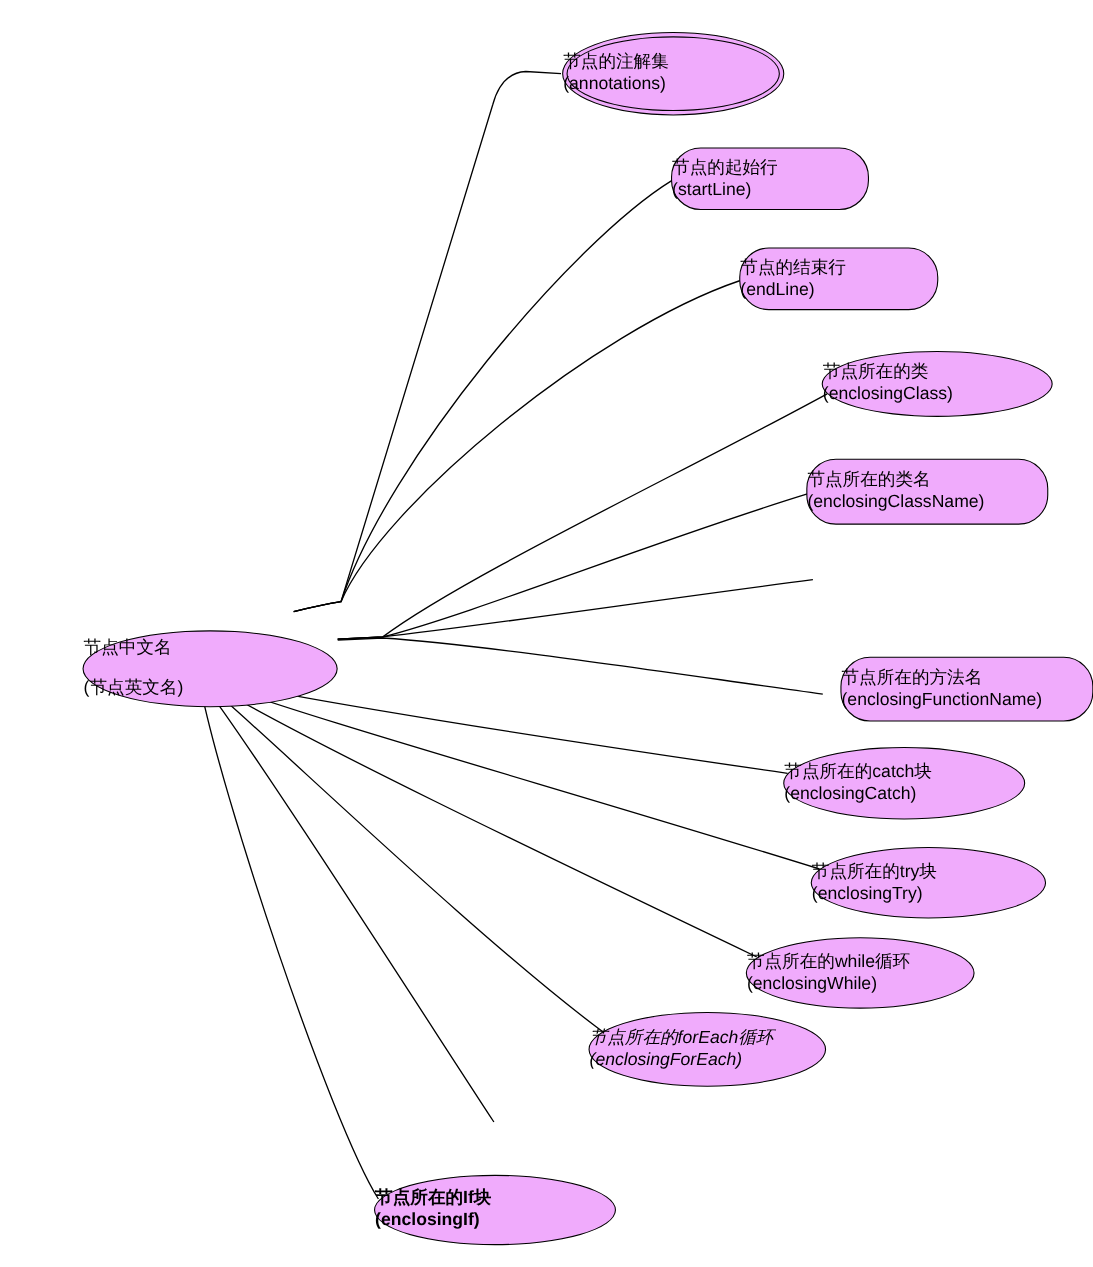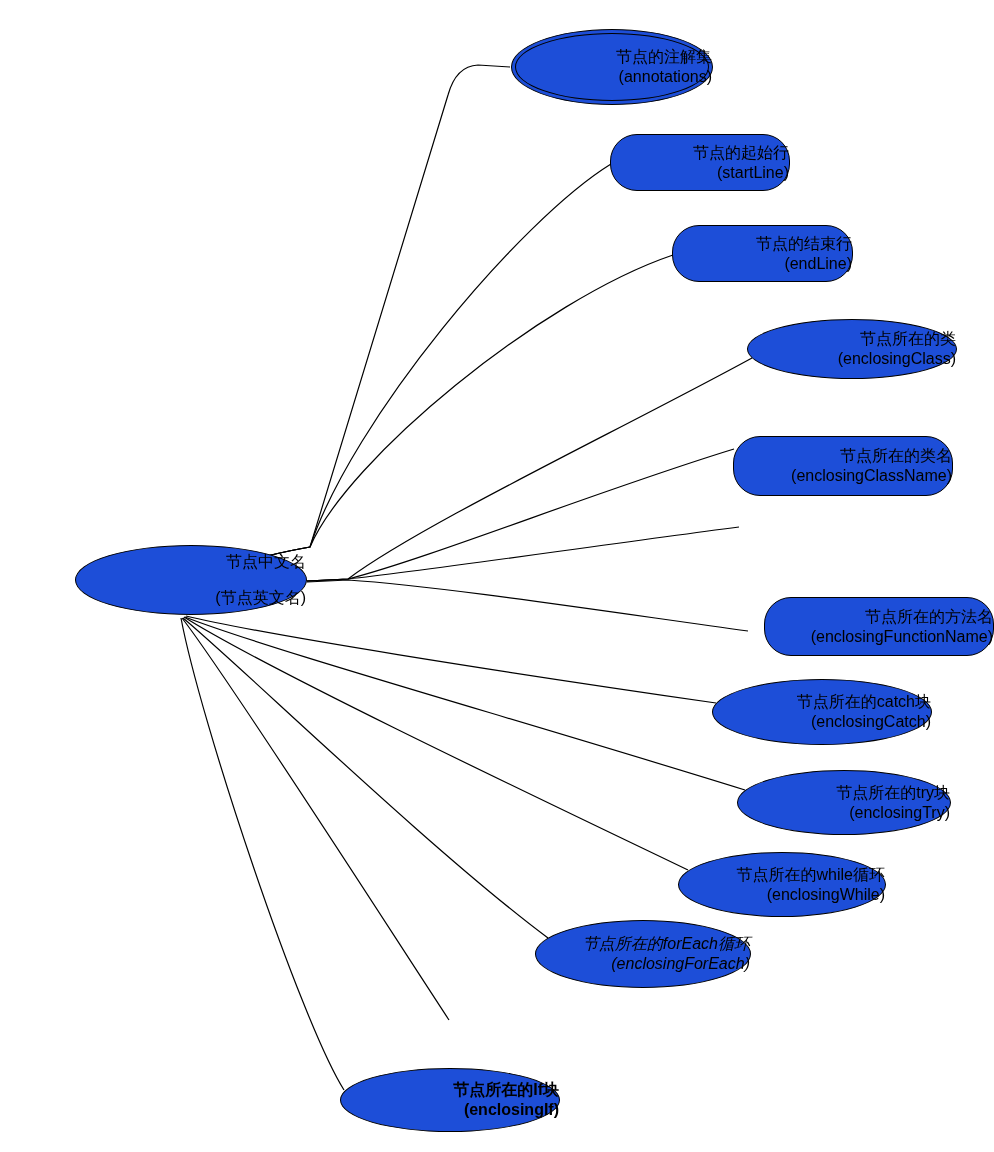--- a/index.html
+++ b/index.html
@@ -32,24 +32,24 @@
     top: 0;
     width: 100%;
     height: 100%;
     z-index: 2;
   }
   .node {
     position: absolute;
     box-sizing: border-box;
     display: flex;
     flex-direction: column;
-    align-items: flex-end;
+    align-items: flex-start;
     justify-content: center;
     text-align: center;
-    background: #1d4ed8;
+    background: #f0abfc;
     border: 1.2px solid #000000;
     color: #000000;
     font-size: 16px;
     line-height: 20px;
     white-space: nowrap;
   }
   .node.ellipse { border-radius: 50%; }
   .node.stadium { border-radius: 27px; }
   .node.doubleellipse { border-radius: 50%; }
   .node.doubleellipse::before {
@@ -78,41 +78,41 @@
       <path d="M 307 581 L 348 579 C 430 570 600 545 739 527"></path>
       <path d="M 307 582 L 348 580 C 440 586 610 612 748 631"></path>
       <path d="M 186 616 C 260 634 500 672 716 703"></path>
       <path d="M 185 617 C 270 650 520 720 745 790"></path>
       <path d="M 184 617 C 260 665 500 780 688 870"></path>
       <path d="M 183 618 C 240 665 430 850 548 938"></path>
       <path d="M 182 618 C 230 680 390 930 449 1020"></path>
       <path d="M 181 618 C 200 720 300 1020 344 1090"></path>
     </svg>
   <div class="node-layer">
-      <div class="node ellipse" style="left: 75px; top: 545px; width: 232px; height: 70px; gap: 16px;">
+      <div class="node ellipse" style="left: 75px; top: 573px; width: 232px; height: 70px; gap: 16px;">
     <span class="zh">节点中文名</span>
     <span class="en">(节点英文名)</span>
   </div>
       <div class="node doubleellipse" style="left: 511px; top: 29px; width: 202px; height: 76px;">
     <span class="zh">节点的注解集</span>
     <span class="en">(annotations)</span>
   </div>
       <div class="node stadium" style="left: 610px; top: 134px; width: 180px; height: 57px;">
     <span class="zh">节点的起始行</span>
     <span class="en">(startLine)</span>
   </div>
       <div class="node stadium" style="left: 672px; top: 225px; width: 181px; height: 57px;">
     <span class="zh">节点的结束行</span>
     <span class="en">(endLine)</span>
   </div>
       <div class="node ellipse" style="left: 747px; top: 319px; width: 210px; height: 60px;">
     <span class="zh">节点所在的类</span>
     <span class="en">(enclosingClass)</span>
   </div>
-      <div class="node stadium" style="left: 733px; top: 436px; width: 220px; height: 60px;">
+      <div class="node stadium" style="left: 733px; top: 417px; width: 220px; height: 60px;">
     <span class="zh">节点所在的类名</span>
     <span class="en">(enclosingClassName)</span>
   </div>
       <div class="node stadium" style="left: 764px; top: 597px; width: 230px; height: 59px;">
     <span class="zh">节点所在的方法名</span>
     <span class="en">(enclosingFunctionName)</span>
   </div>
       <div class="node ellipse" style="left: 712px; top: 679px; width: 220px; height: 66px;">
     <span class="zh">节点所在的catch块</span>
     <span class="en">(enclosingCatch)</span>

